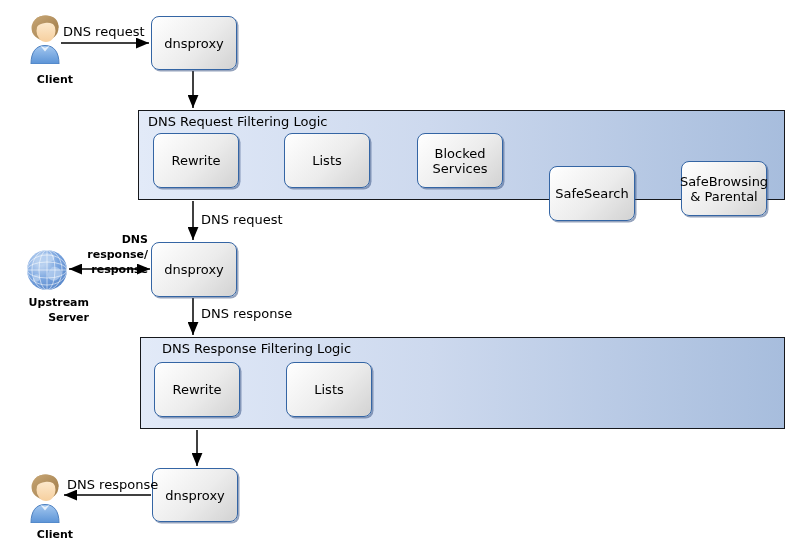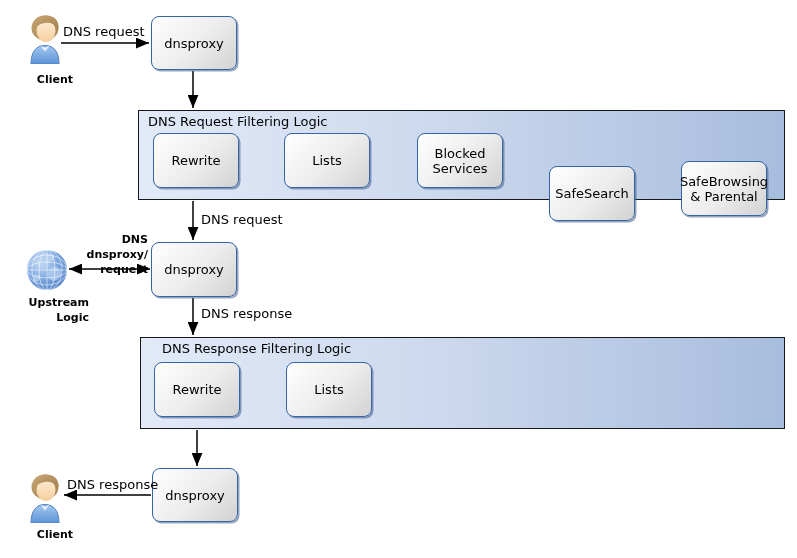--- a/index.html
+++ b/index.html
@@ -133,26 +133,26 @@
     </g>
     <g stroke="#ffffff" stroke-opacity="0.55" fill="none" stroke-width="1" clip-path="url(#globeClip)">
       <ellipse cx="21" cy="21" rx="20" ry="8"></ellipse>
       <ellipse cx="21" cy="21" rx="20" ry="15"></ellipse>
       <ellipse cx="21" cy="21" rx="8" ry="20"></ellipse>
       <ellipse cx="21" cy="21" rx="15" ry="20"></ellipse>
       <line x1="1" y1="21" x2="41" y2="21"></line>
       <line x1="21" y1="1" x2="21" y2="41"></line>
     </g>
   </svg>
-  <div class="center-label" style="left:5px;top:295px;width:84px;">Upstream Logic</div>
+  <div class="center-label" style="left:5px;top:295px;width:84px;">Upstream Server</div>
 
   <div class="center-label" style="left:72px;top:232px;width:76px;">
     <div>DNS</div>
-    <div>dnsproxy/</div>
-    <div>request</div>
+    <div>response/</div>
+    <div>response</div>
   </div>
 
   <div class="node" style="left:151px;top:242px;height:55px;">
     <span>dnsproxy</span>
   </div>
 
   <div class="edge-label" style="left:201px;top:306px;">DNS response</div>
 
   <div class="container-box" style="left:140px;top:337px;width:645px;height:92px;"></div>
   <div class="container-title" style="left:162px;top:341px;">DNS Response Filtering Logic</div>

